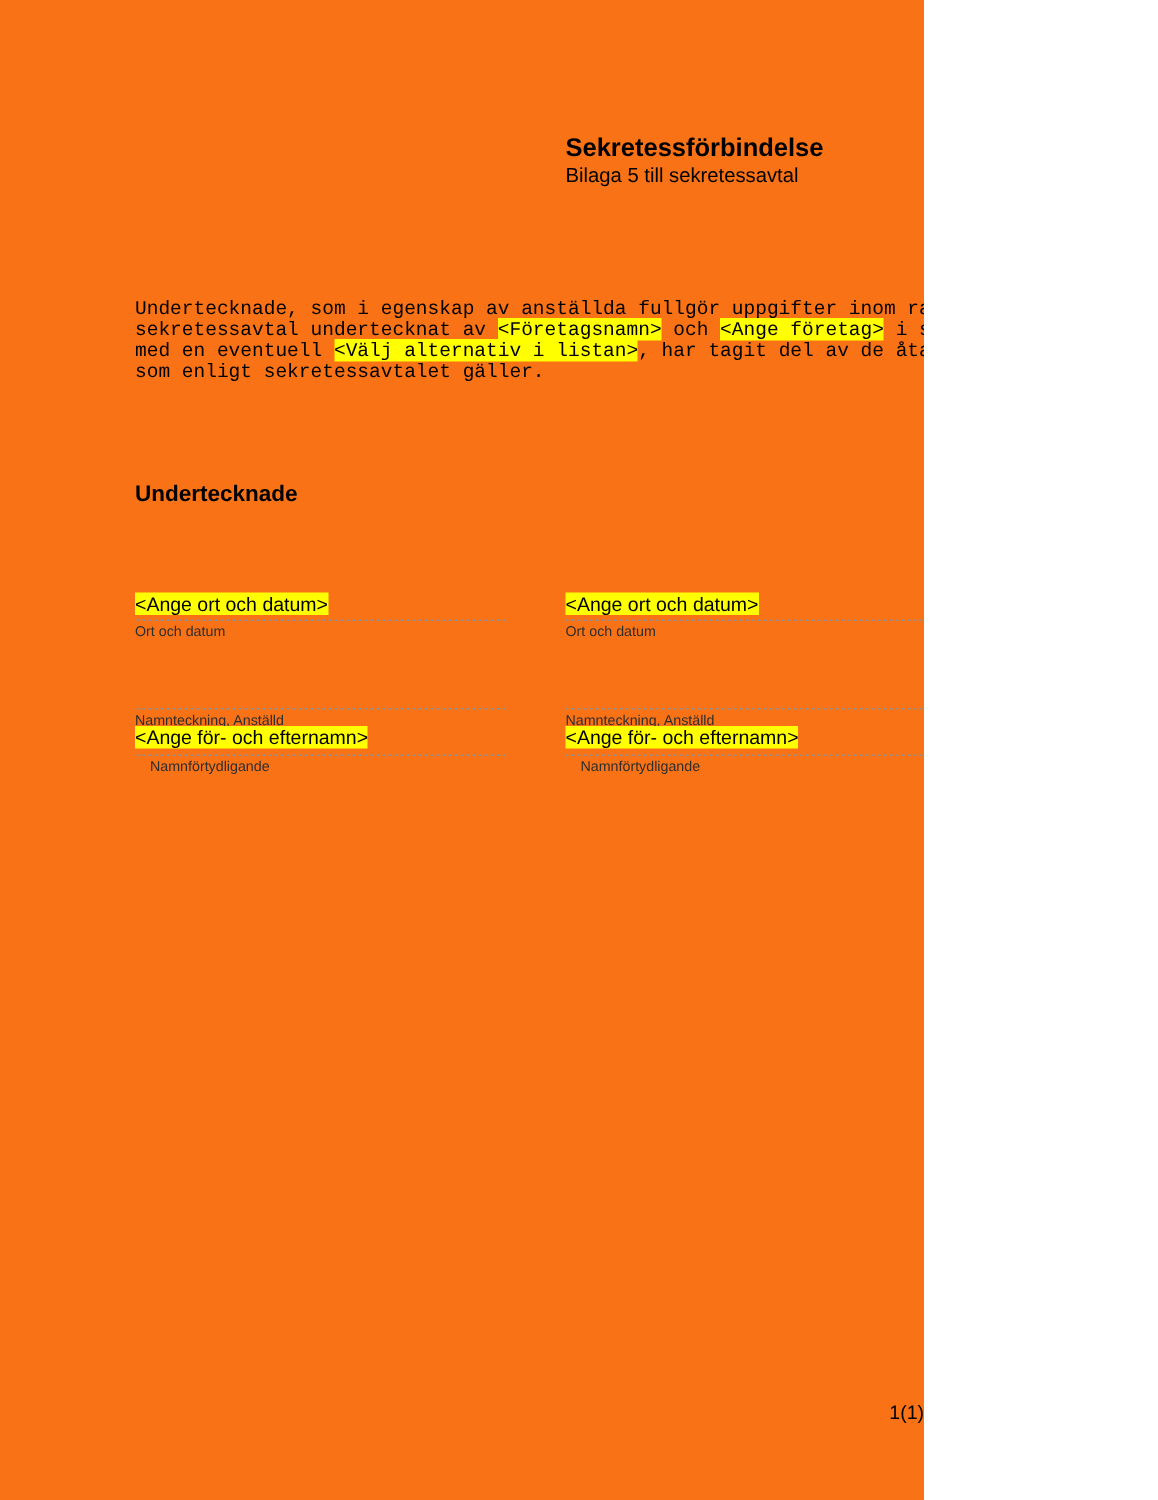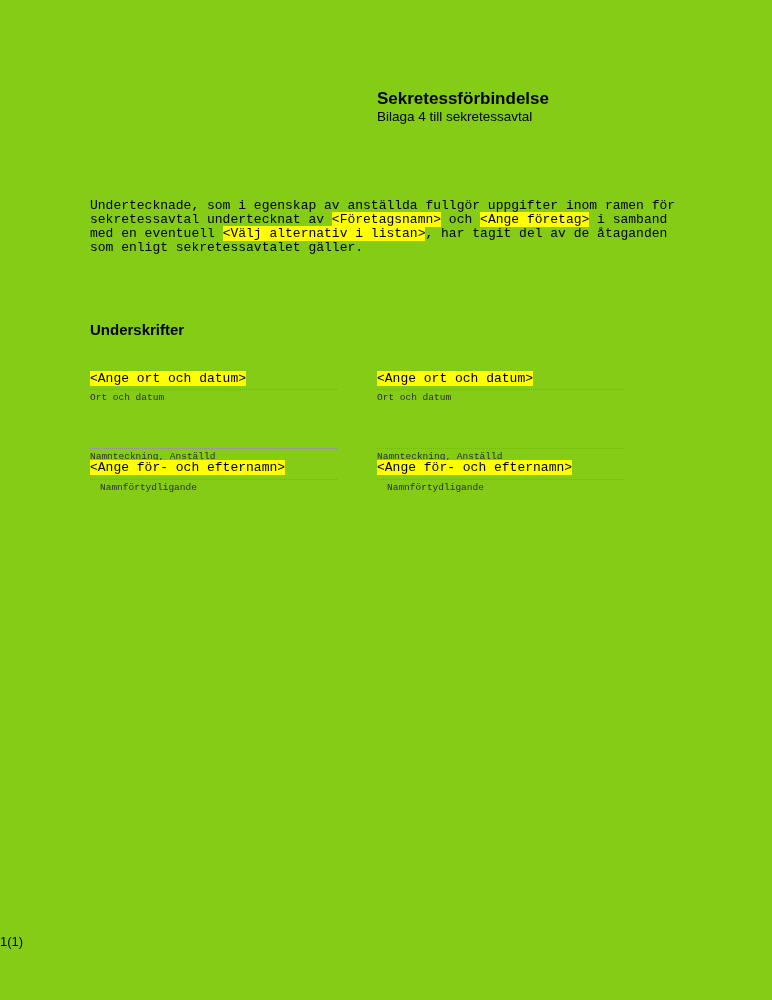--- a/index.html
+++ b/index.html
@@ -2,23 +2,23 @@
 <html><head>
 <meta charset="utf-8">
 <style>
   html, body {
     margin: 0;
     padding: 0;
     background: #ffffff;
   }
   .page {
     position: relative;
-    width: 772px;
+    width: 616px;
     height: 1000px;
-    background: #84cc16;
+    background: #f97316;
     font-family: "Liberation Sans", sans-serif;
     color: #000000;
     overflow: hidden;
   }
   .header-block {
     position: absolute;
     left: 377px;
     top: 89px;
   }
   .doc-title {
@@ -55,25 +55,24 @@
   }
   .intro-line {
     position: absolute;
     left: 90px;
     top: 350px;
     font-size: 13px;
     line-height: 15px;
   }
   .sig-col {
     position: absolute;
-    top: 368px;
+    top: 392px;
     width: 247px;
     height: 130px;
     font-size: 13px;
-    font-family: Liberation Mono, monospace;
   }
   .sig-col-left  { left: 90px; }
   .sig-col-right { left: 377px; }
   .ph {
     position: absolute;
     left: 0;
     white-space: nowrap;
   }
   .ph-row1 { top: 3px; }
   .ph-row2 { top: 92px; text-align: right; }
@@ -96,39 +95,39 @@
     white-space: nowrap;
   }
   .lab1 { top: 24px; }
   .lab2 { top: 83px; }
   .lab3 { top: 114px; padding-left: 10px; }
   .page-number {
     position: absolute;
     left: 0;
     top: 934px;
     width: 100%;
-    text-align: left;
+    text-align: right;
     font-size: 13px;
   }
 </style>
 </head>
 <body>
 
 <div class="page">
 
   <div class="header-block">
     <div class="doc-title">Sekretessförbindelse</div>
-    <div class="doc-subtitle">Bilaga 4 till sekretessavtal</div>
+    <div class="doc-subtitle">Bilaga 5 till sekretessavtal</div>
   </div>
 
   <div class="body-text">
     <p><span>Undertecknade, som i egenskap av anställda fullgör uppgifter inom ramen för sekretessavtal undertecknat av </span><span class="hl">&lt;Företagsnamn&gt;</span><span> och </span><span class="hl">&lt;Ange företag&gt;</span><span> i samband med en eventuell </span><span class="hl">&lt;Välj alternativ i listan&gt;</span><span>, har tagit del av de åtaganden som enligt sekretessavtalet gäller.</span></p>
   </div>
 
-  <div class="section-heading">Underskrifter</div>
+  <div class="section-heading">Undertecknade</div>
 
 
   <div class="sig-col sig-col-left">
     <span class="ph ph-row1 hl">&lt;Ange ort och datum&gt;</span>
     <div class="rule rule1"></div>
     <span class="small-label lab1">Ort och datum</span>
     <div class="rule rule2"></div>
     <span class="small-label lab2">Namnteckning, Anställd</span>
     <span class="ph ph-row2 hl">&lt;Ange för- och efternamn&gt;</span>
     <div class="rule rule3"></div>

